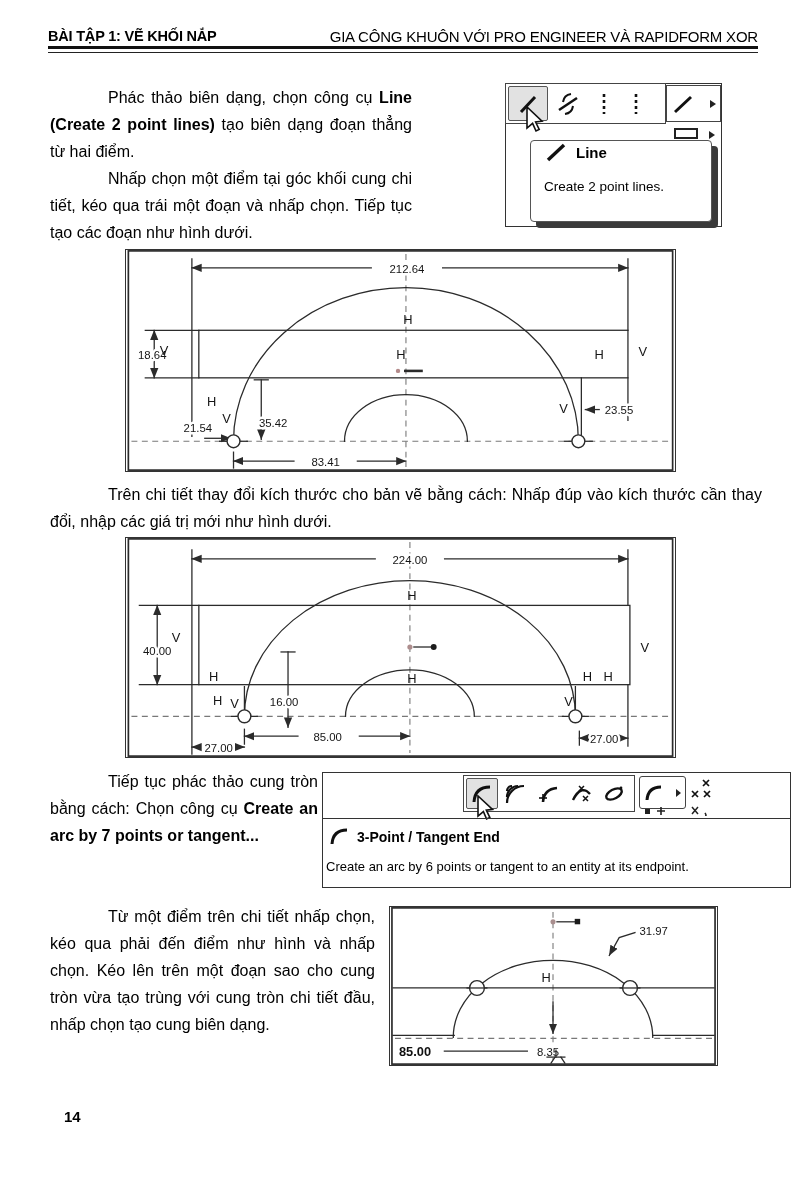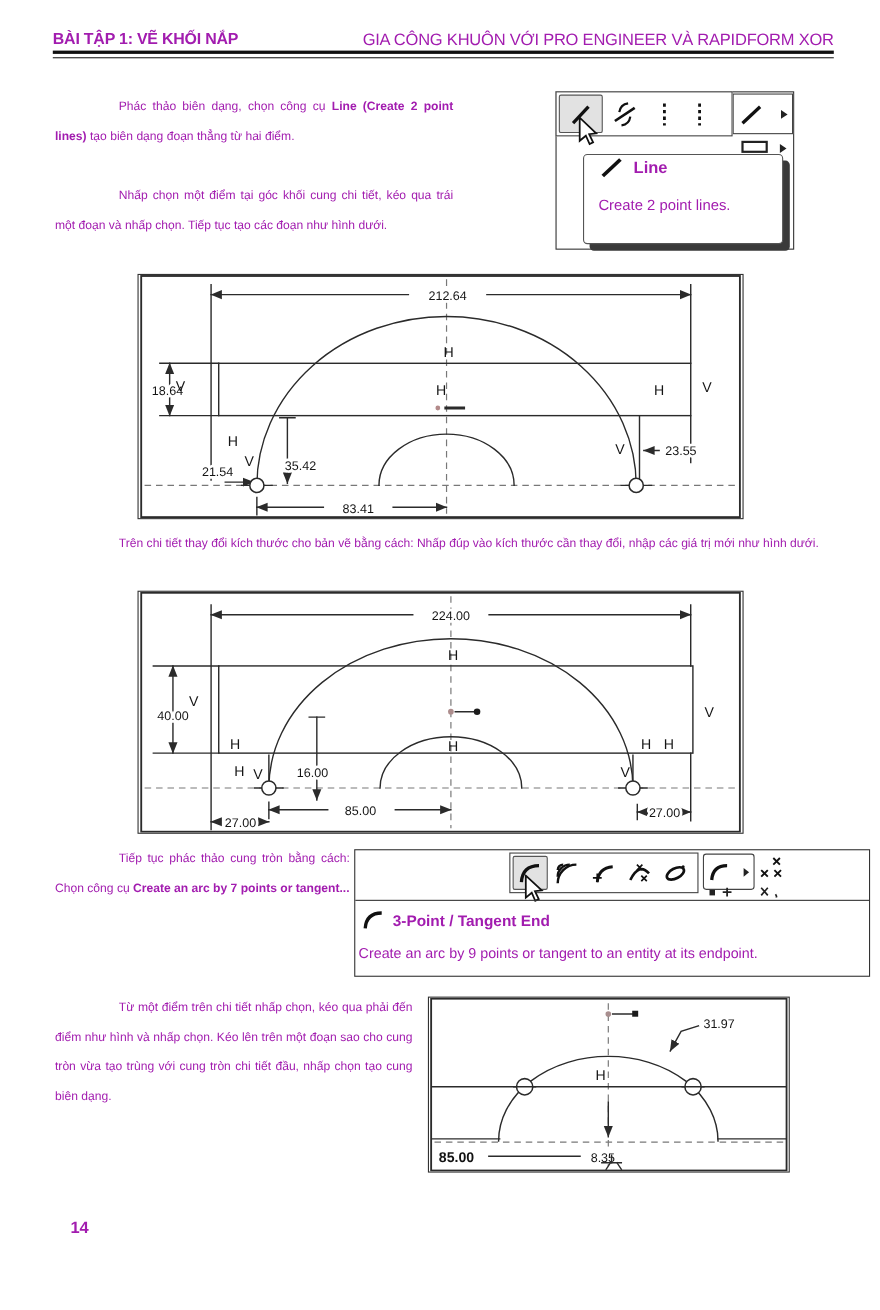--- a/index.html
+++ b/index.html
@@ -1,27 +1,27 @@
 <!DOCTYPE html>
 <html><head>
 <meta charset="utf-8">
 <style>
   html,body { margin:0; padding:0; background:#fff; }
   .page { position:relative; width:800px; height:1191px; background:#fff;
-          font-family:"Liberation Sans", sans-serif; color:#a21caf; overflow:hidden; }
+          font-family:"Liberation Sans", sans-serif; color:#000000; overflow:hidden; }
 
   
   .hdr { position:absolute; top:28px; left:48px; right:42px; display:flex; justify-content:space-between; }
   .hdr .hl { font-weight:bold; font-size:14.5px; letter-spacing:-0.2px; }
   .hdr .hr { font-weight:normal; font-size:15px; letter-spacing:-0.2px; }
   .rule1 { position:absolute; left:48px; width:710px; top:46px; border-top:3.5px solid #111; }
   .rule2 { position:absolute; left:48px; width:710px; top:52px; border-top:1.8px solid #222; }
 
   
-  .par { position:absolute; text-align:justify; font-size:11px; line-height:27px; text-indent:58px; }
+  .par { position:absolute; text-align:justify; font-size:16px; line-height:27px; text-indent:58px; }
   .b { font-weight:bold; }
 
   
   .figbox { position:absolute; background:#fff; border:1.6px solid #333; box-sizing:border-box; }
 
   
   .tb-panel { position:absolute; border:1.5px solid #444; background:#fff; display:flex; align-items:center; box-sizing:border-box; }
   .tb-btn { display:flex; align-items:center; justify-content:center; box-sizing:border-box; }
   .tb-btn.sel { border:1.5px solid #555; background:#e2e2e2; border-radius:2px; }
   .dd-arrow { width:0; height:0; border-left:6px solid #222; border-top:4.5px solid transparent; border-bottom:4.5px solid transparent; }
@@ -291,21 +291,21 @@
       <path d="M3,1 l6,7 M9,1 l-6,7" stroke="#222" stroke-width="1.5"></path>
         <path d="M16,7 q2,3 0,3" stroke="#222" stroke-width="1.5" fill="none"></path>
     </svg>
     <div style="position:absolute; left:0; right:0; top:45px; border-top:1.6px solid #333;"></div>
     <div style="position:absolute; left:7px; top:54px; display:flex; align-items:center; gap:8px;">
       <svg width="19" height="19">
           <path d="M2,17 Q3,3 17,3" stroke="#111" stroke-width="3" fill="none"></path>
         </svg>
       <span style="font-weight:bold; font-size:14px;">3-Point / Tangent End</span>
     </div>
-    <div style="position:absolute; left:3px; top:86px; width:389px; font-size:13px;">Create an arc by 9 points or tangent to an entity at its endpoint.</div>
+    <div style="position:absolute; left:3px; top:86px; width:389px; font-size:13px;">Create an arc by 6 points or tangent to an entity at its endpoint.</div>
   </div>
 
   <div class="par" style="left:50px; top:903px; width:325px;">Từ một điểm trên chi tiết nhấp chọn, kéo qua phải đến điểm như hình và nhấp chọn. Kéo lên trên một đoạn sao cho cung tròn vừa tạo trùng với cung tròn chi tiết đầu, nhấp chọn tạo cung biên dạng.</div>
 
   <svg class="figbox" style="left:389px; top:906px;" width="329" height="160" viewBox="0 0 329 160">
     <rect class="frame" x="0.9" y="0.9" width="327.2" height="158.2"></rect>
     <line class="dash" x1="164" y1="5" x2="164" y2="155"></line>
     <line class="dash" x1="4" y1="133" x2="325" y2="133"></line>
     <line class="ln" x1="2" y1="130" x2="64" y2="130"></line>
     <line class="ln" x1="265" y1="130" x2="327" y2="130"></line>

